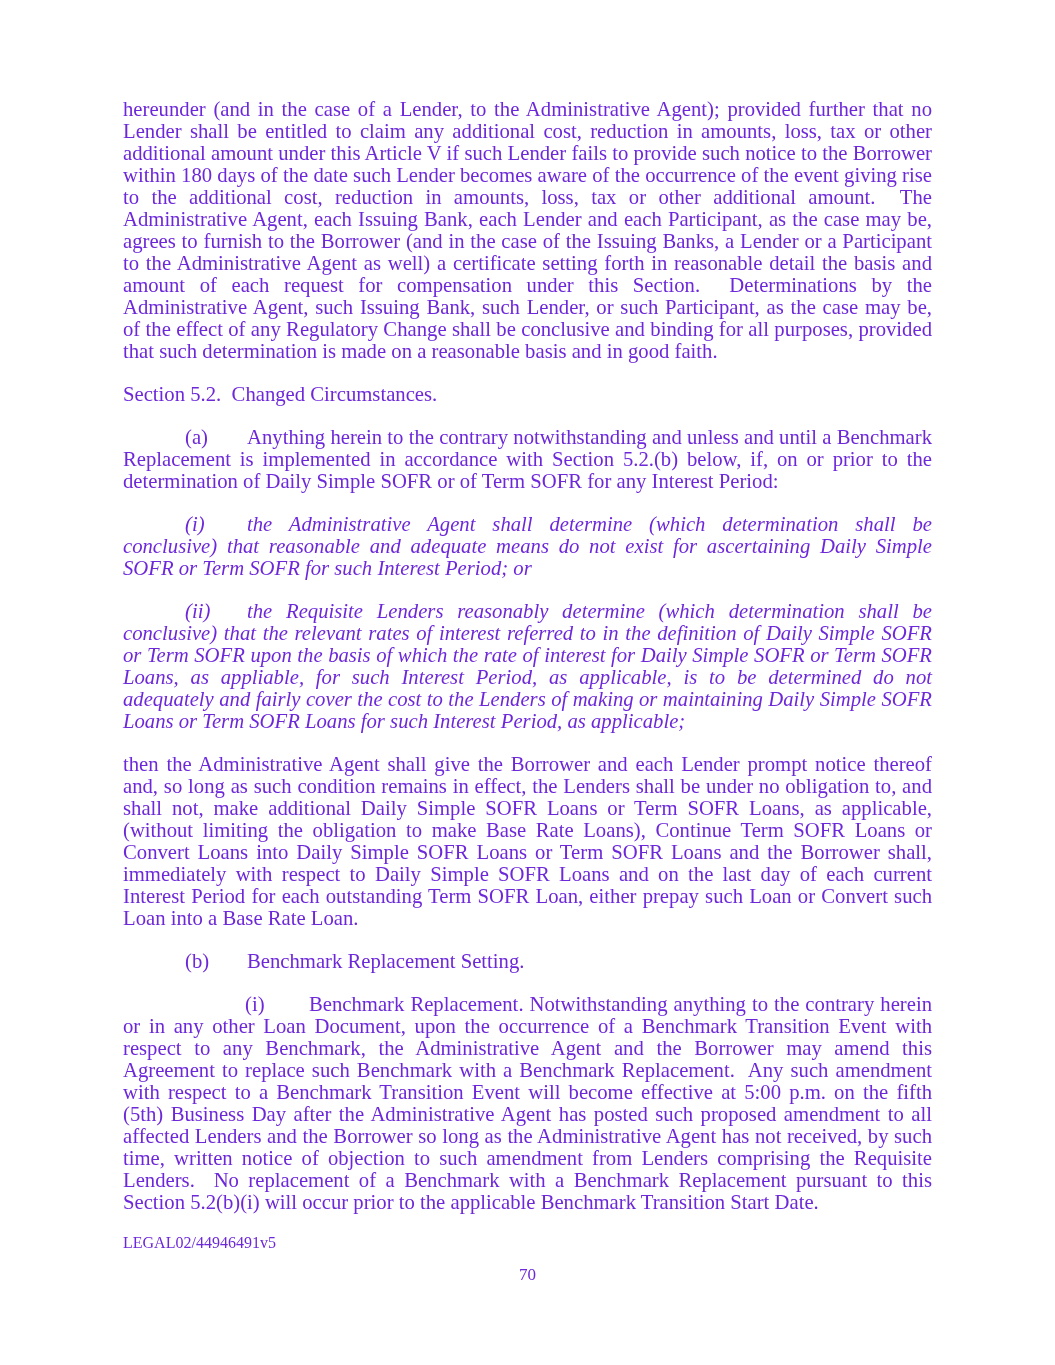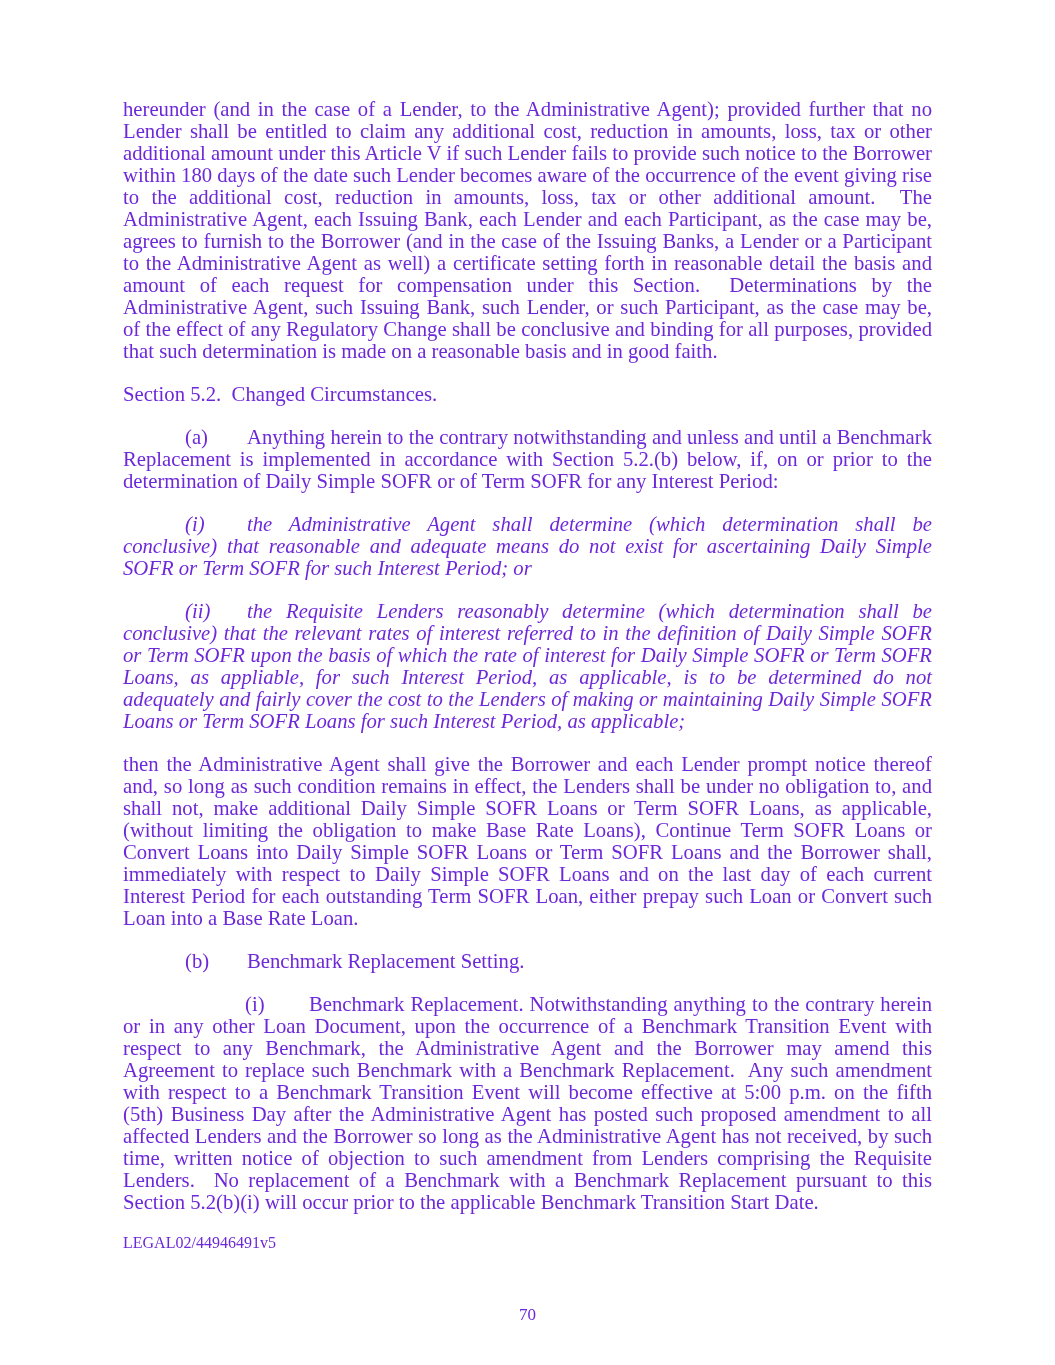--- a/index.html
+++ b/index.html
@@ -38,21 +38,20 @@
   .indent-2 .tab-label { width: 64px; }
   .u { text-underline-offset: 3px; }
   .page-number {
     position: absolute;
     top: 1266px;
     left: 0;
     width: 100%;
     text-align: center;
     font-size: 17px;
     line-height: 18px;
-    margin-top: 40px;
   }
   .doc-id {
     position: absolute;
     top: 1234px;
     left: 123px;
     font-size: 16px;
     line-height: 17px;
   }
 </style>
 </head>

